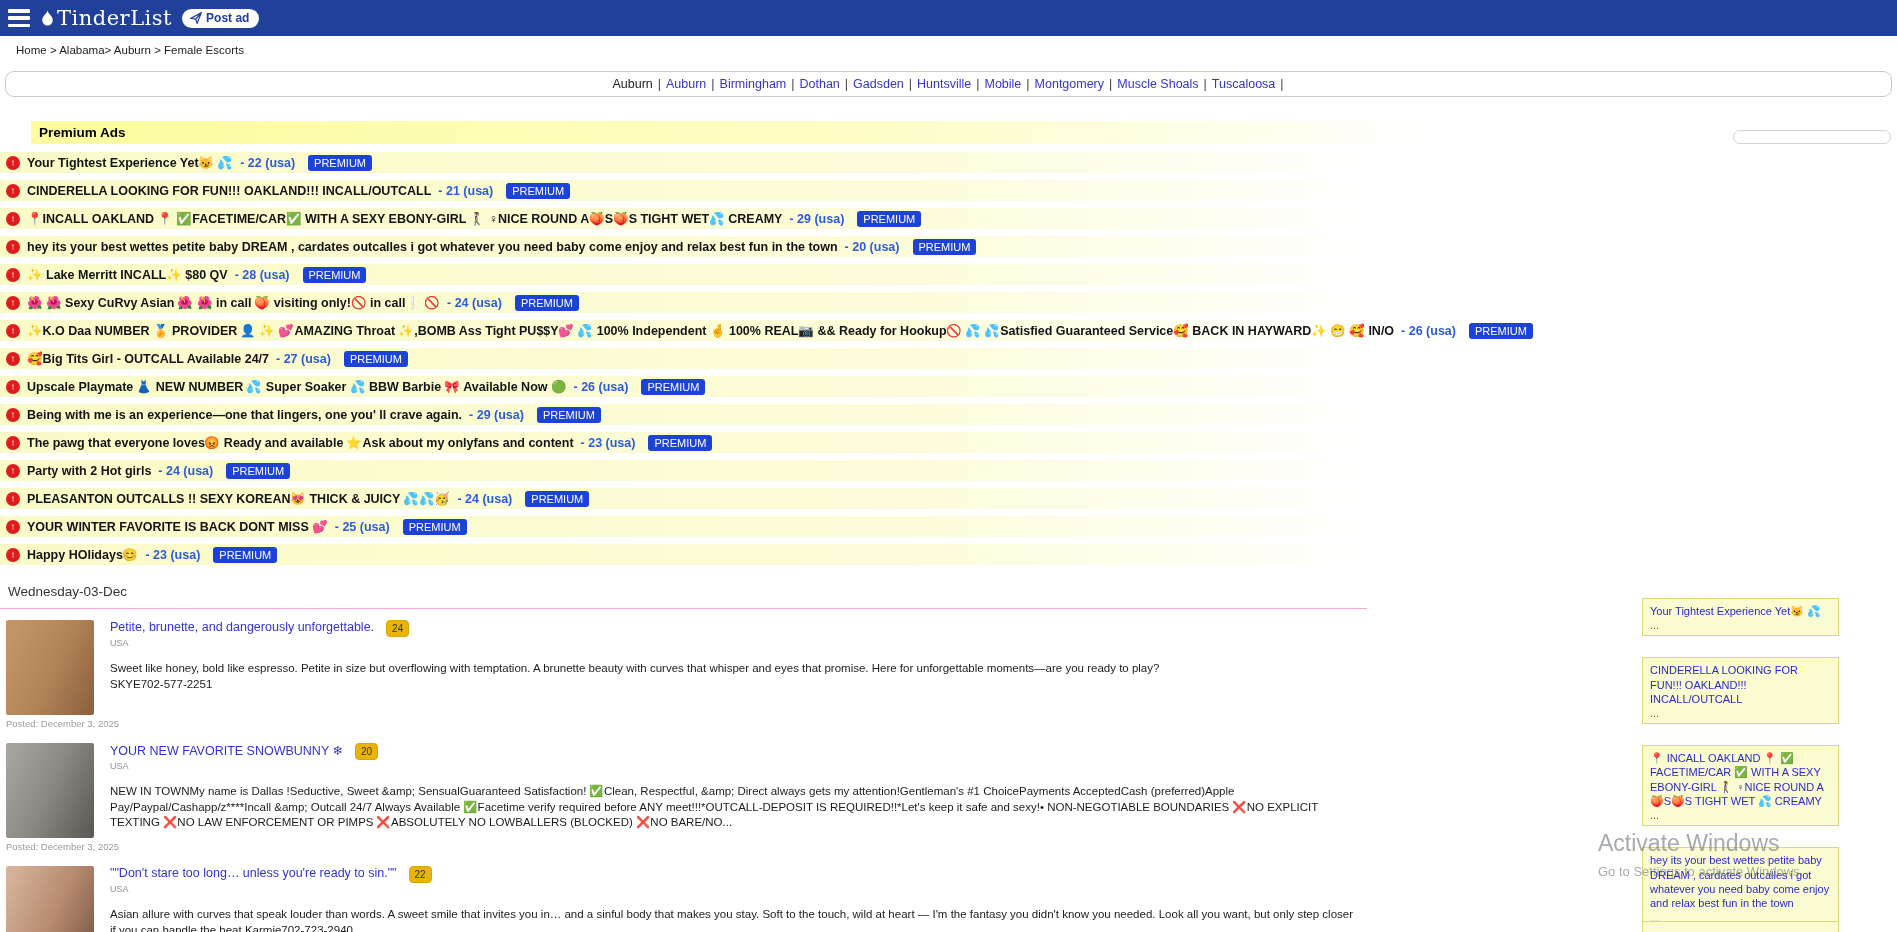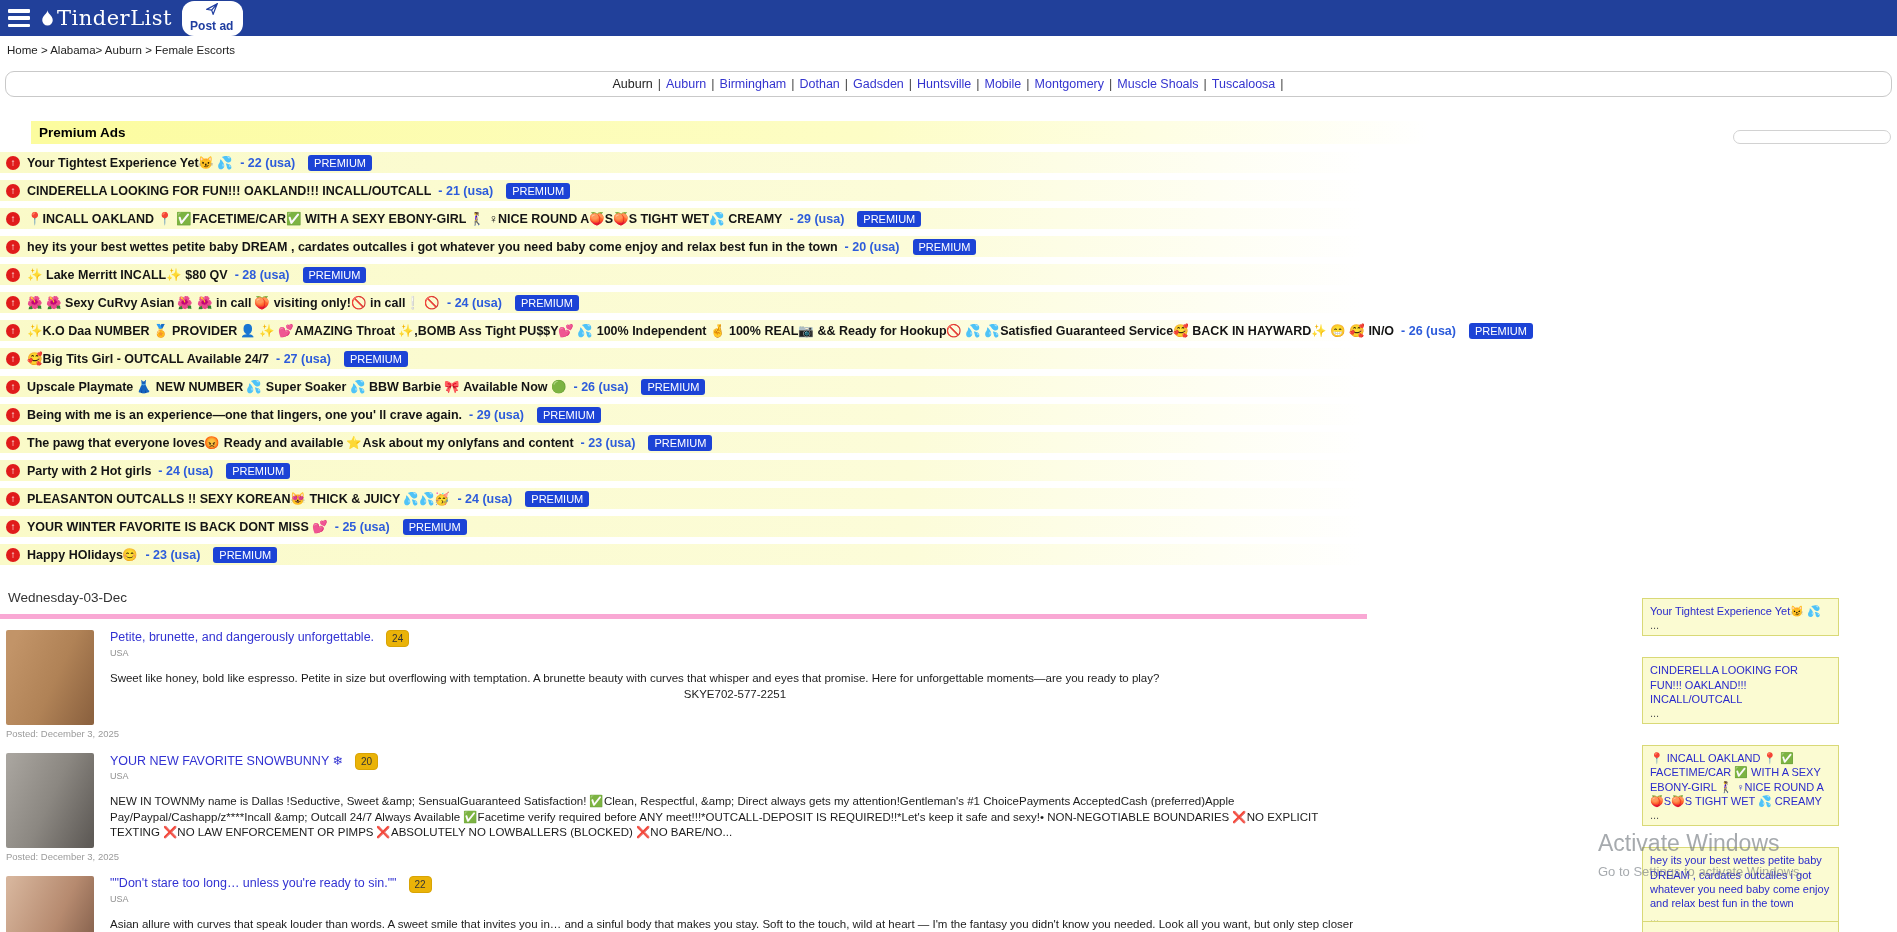--- a/index.html
+++ b/index.html
@@ -7,25 +7,25 @@
     font-family:"Liberation Sans", sans-serif; position:relative; }
 
   
   .navbar { height:36px; background:#21409a; display:flex; align-items:center; padding:0 8px; gap:10px; }
   .hamburger { width:22px; height:18px; display:flex; flex-direction:column; justify-content:space-between; cursor:pointer; }
   .hamburger span { display:block; height:3.5px; background:#fff; border-radius:1px; }
   .brand { display:flex; align-items:center; gap:2px; color:#fff; text-decoration:none;
     font-family:"DejaVu Serif", serif; font-size:21px; letter-spacing:.5px; }
   .flame { width:15px; height:18px; }
   .postad { background:#fff; color:#1f3da0; font-weight:bold; font-size:12px; border:none;
-    border-radius:12px; padding:2px 10px 3px 8px; display:flex; align-items:center; gap:4px; cursor:pointer;flex-direction:column; }
+    border-radius:12px; padding:2px 10px 3px 8px; display:flex; align-items:center; gap:4px; cursor:pointer; }
   .postad svg { width:12px; height:12px; }
 
   
-  .breadcrumb { padding:8px 0 4px 7px; font-size:11.5px; color:#222; }
+  .breadcrumb { padding:8px 0 4px 16px; font-size:11.5px; color:#222; }
   .breadcrumb a { color:#222; text-decoration:none; }
   .breadcrumb .sep { color:#222; }
 
   
   .cities { margin:11px 5px 0 5px; border:1px solid #c9c9c9; border-radius:9px; background:#fff;
     height:26px; display:flex; align-items:center; justify-content:center; font-size:12.5px; }
   .cities a { color:#3434cf; text-decoration:none; margin:0 2px; }
   .cities a:nth-of-type(1) { color:#222; }
   .city-sep { color:#444; margin:0 3px; }
 
@@ -39,37 +39,37 @@
   .up-icon { flex:0 0 auto; width:14px; height:14px; border-radius:50%; background:#e01b1b; color:#fff;
     display:inline-flex; align-items:center; justify-content:center; font-size:10px; font-weight:bold; }
   .up-icon::before { content:"↑"; }
   .ptitle { font-size:12.5px; font-weight:bold; color:#141414; text-decoration:none; }
   .pmeta { font-size:12.5px; font-weight:bold; color:#2d5cdb; text-decoration:none; }
   .premium-badge { background:#1c43d6; color:#fff; font-weight:normal; font-size:11px;
     padding:2px 6px; border-radius:3px; margin-left:6px; }
 
   
   .main-col { width:1367px; }
-  .date-header { margin-top:20px; padding:5px 0 9px 8px; font-size:13.5px; color:#333;
-    border-bottom:5px solid #f9a8d4; }
+  .date-header { margin-top:14px; padding:5px 0 9px 8px; font-size:13.5px; color:#333;
+    border-bottom:1px solid #f9a8d4; }
   .listing { display:flex; margin:11px 0 14px 6px; }
   .photo-col { width:90px; flex:0 0 auto; }
   .photo { width:88px; height:95px; border-radius:2px; }
   .photo-1 { background:linear-gradient(115deg,#c29468 10%,#b08256 55%,#8d6340 95%); }
   .photo-2 { background:linear-gradient(115deg,#a8a49e 5%,#8b8781 50%,#5f5b57 95%); }
   .photo-3 { background:linear-gradient(115deg,#d6b49b 5%,#b68a6f 55%,#7d5a47 95%); }
   .posted { font-size:9.5px; color:#9a9a9a; margin-top:3px; white-space:nowrap; }
   .info-col { margin-left:14px; width:1250px; }
   .ltitle-row { display:flex; gap:12px; }
   .ltitle { font-size:12.5px; color:#3232d2; text-decoration:none; }
   .age-chip { border:1.5px solid #d9a404; border-radius:4px; background:#eab308; color:#333;
     font-size:10px; padding:0 5px; line-height:15px; }
   .country { font-size:9px; color:#8f8f8f; margin-top:1px; }
   .ldesc { margin-top:13px; font-size:11.5px; color:#1c1c1c; line-height:1.35; }
-  .lcontact { font-size:11.5px; color:#1c1c1c; line-height:1.35;text-align:center; }
+  .lcontact { font-size:11.5px; color:#1c1c1c; line-height:1.35; }
 
   
   .sidebar { position:absolute; left:1642px; top:598px; width:197px; display:flex;
     flex-direction:column; gap:21px; }
   .sb-box { border:1px solid #d9d977; background:#fbfbd2; padding:5px 7px 4px 7px; min-height:16px; }
   .sb-title { font-size:11px; color:#2a2acc; text-decoration:none; line-height:1.3; display:block; }
   .sb-more { font-size:11px; color:#555; margin-top:1px; }
 
   
   .top-right-box { position:absolute; left:1733px; top:130px; width:158px; height:14px;

